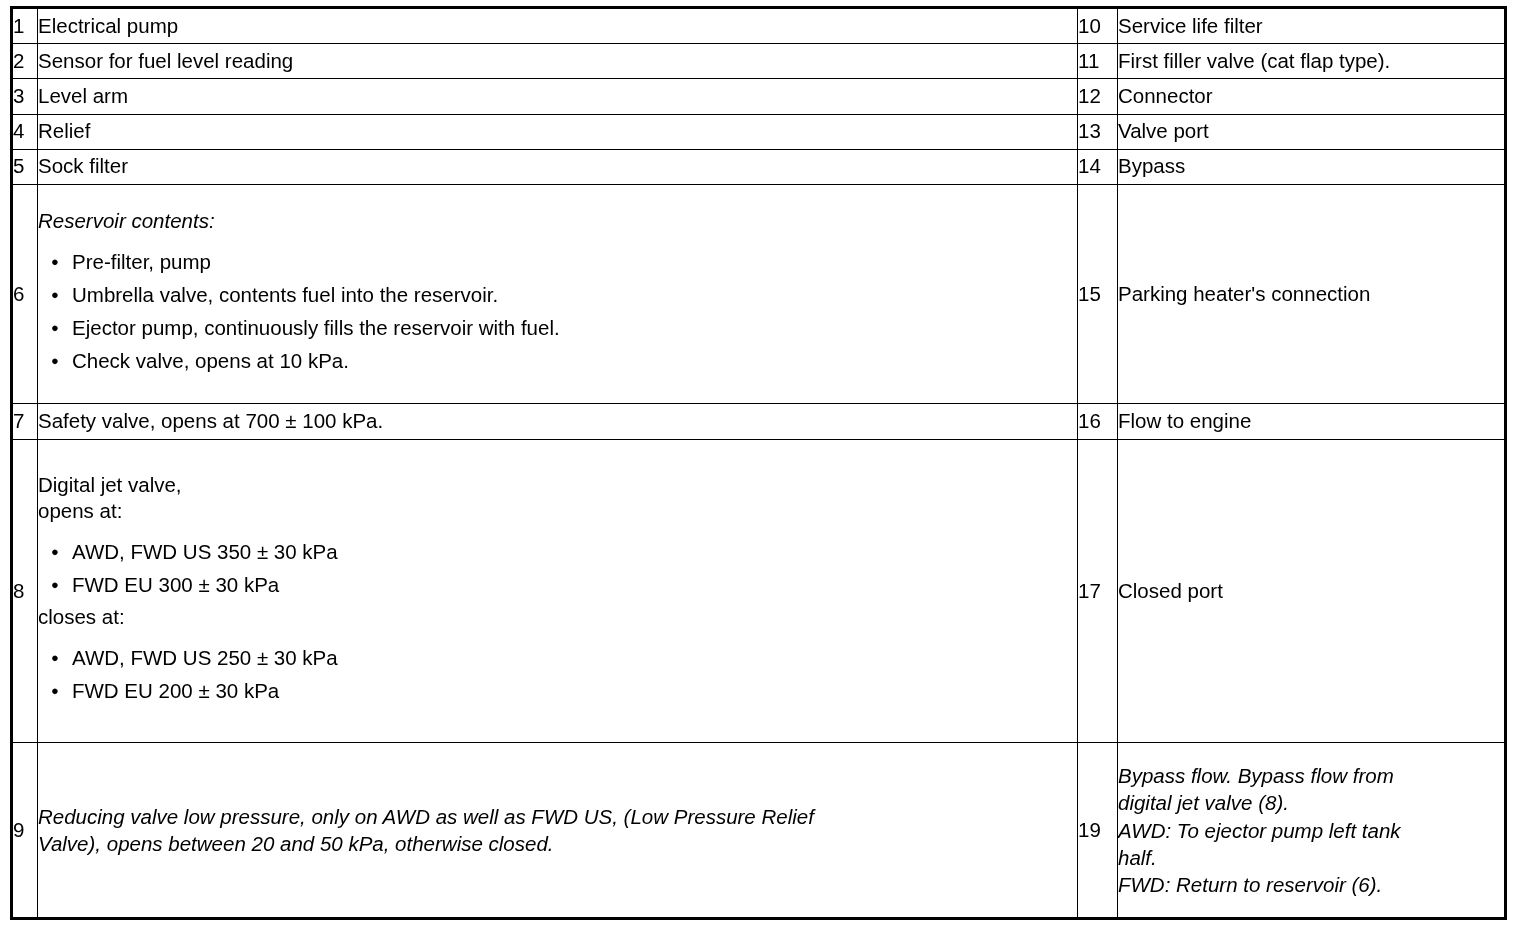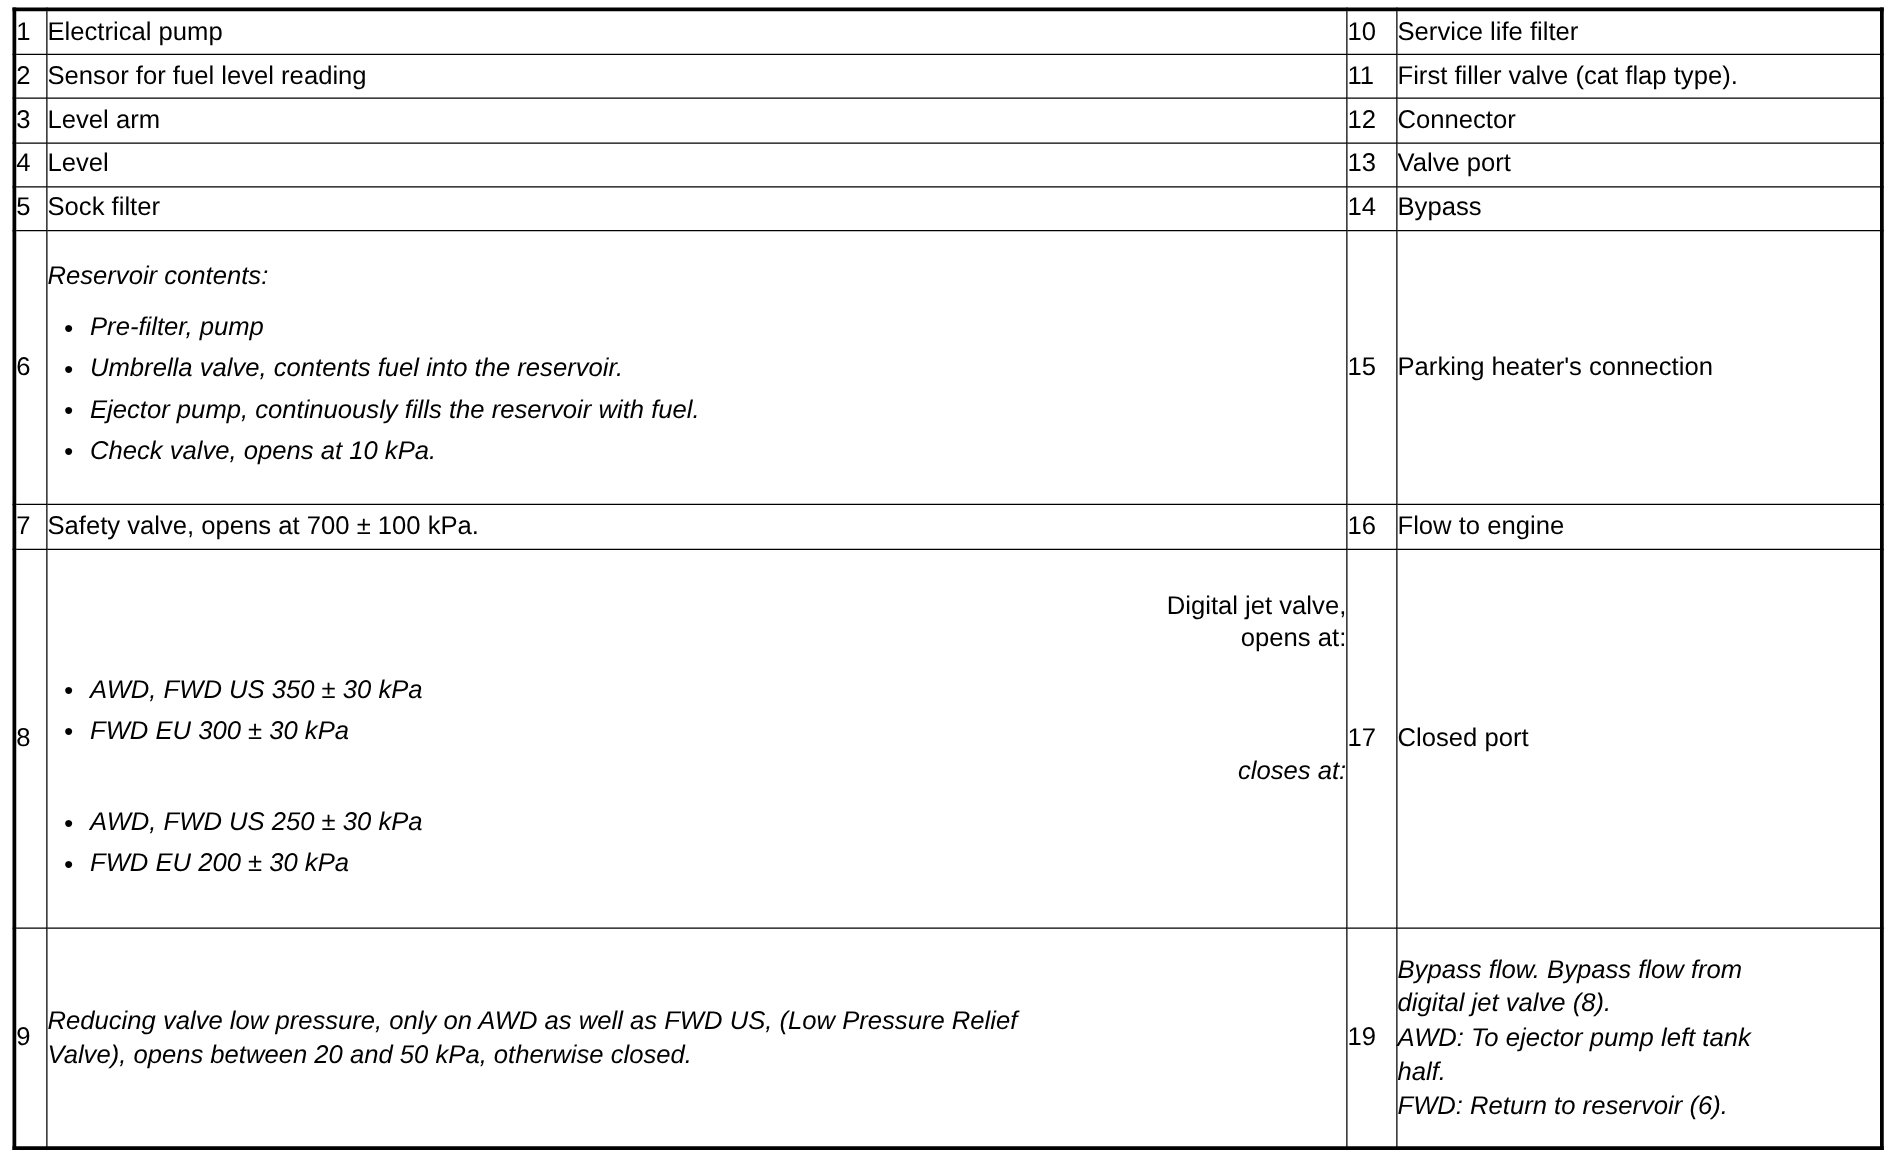--- a/index.html
+++ b/index.html
@@ -59,37 +59,34 @@
   }
   ul.bullets {
     margin: 13px 0 4px 0;
     padding-left: 34px;
     list-style: none;
   }
   ul.bullets li {
     position: relative;
     margin: 0 0 6px 0;
     line-height: 1.32;
-    font-style: italic;
   }
   ul.bullets li:before {
     content: "\25CF";
     position: absolute;
     left: -21px;
     top: 0;
     font-size: 13px;
     line-height: 2.1;
   }
   .sub-label {
     margin: 0;
-    text-align: right;
   }
   .gap-top {
     margin-top: 0;
-    font-style: italic;
   }
   .multiline {
     padding-top: 6px;
     padding-bottom: 6px;
     font-style: italic;
   }
   .multiline div {
     line-height: 1.33;
   }
   td.numbig {
@@ -125,21 +122,21 @@
         <td class="txt">First filler valve (cat flap type).</td>
       </tr>
       <tr>
         <td class="num">3</td>
         <td class="txt">Level arm</td>
         <td class="num">12</td>
         <td class="txt">Connector</td>
       </tr>
       <tr>
         <td class="num">4</td>
-        <td class="txt">Level</td>
+        <td class="txt">Relief</td>
         <td class="num">13</td>
         <td class="txt">Valve port</td>
       </tr>
       <tr>
         <td class="num">5</td>
         <td class="txt">Sock filter</td>
         <td class="num">14</td>
         <td class="txt">Bypass</td>
       </tr>
       <tr>

